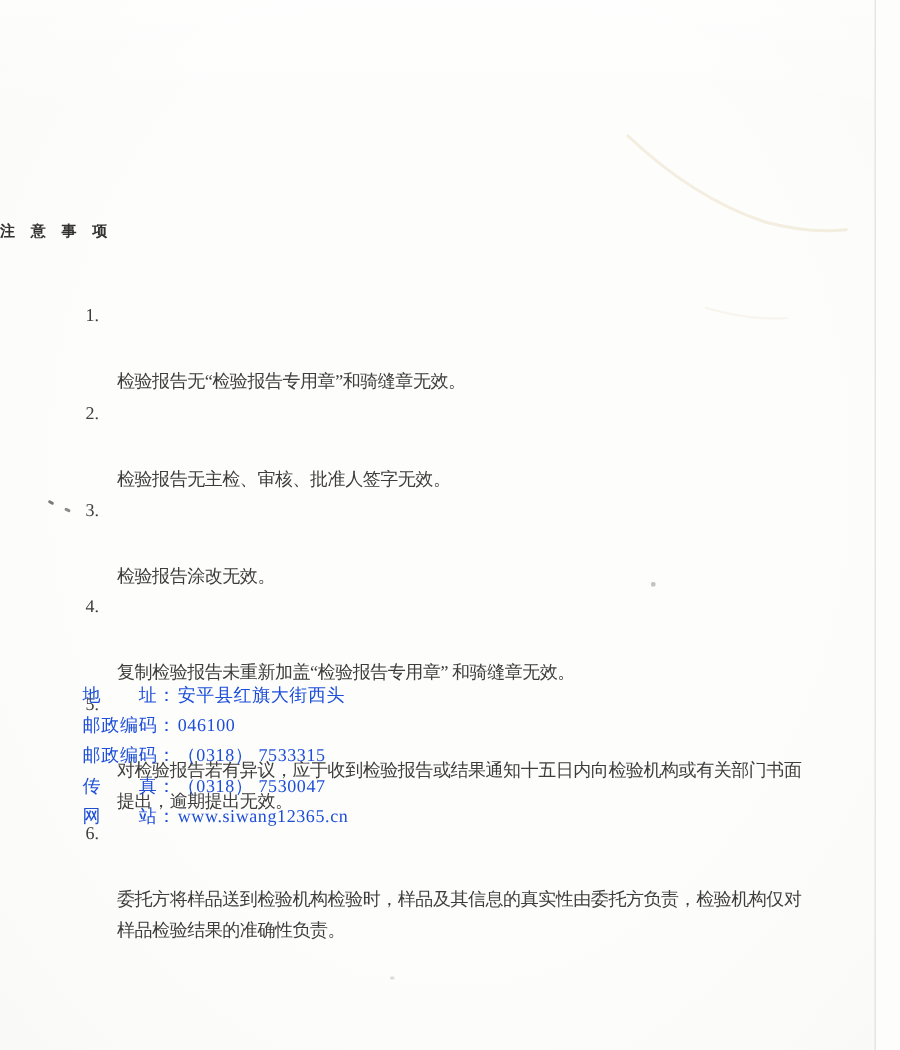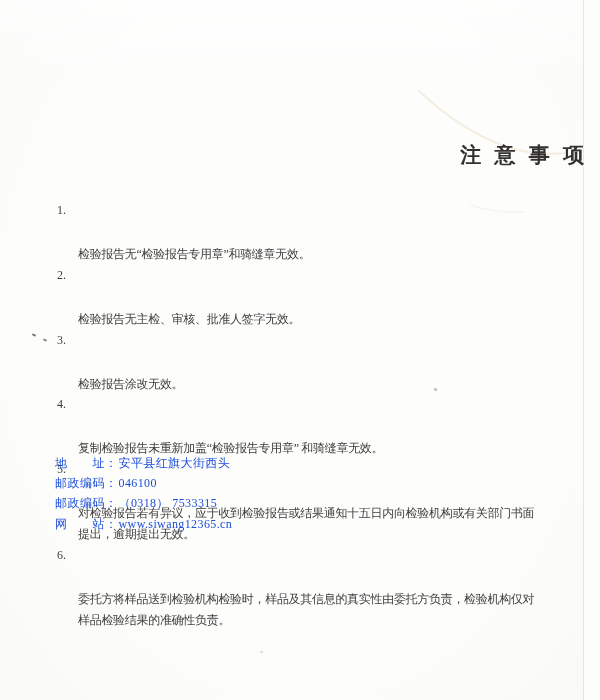--- a/index.html
+++ b/index.html
@@ -21,22 +21,22 @@
   }
   .edge-right{
     position:absolute;left:584px;top:0;width:16px;height:700px;
     background:#fdfdfc;
   }
   
   .crease{position:absolute;left:0;top:0;pointer-events:none;}
   
   .title{
     position:absolute;left:0;top:146px;width:588px;margin:0;
-    text-align:right;
-    font-size:21px;font-weight:600;color:#333231;
+    text-align:left;
+    font-size:10px;font-weight:600;color:#333231;
     letter-spacing:4px;line-height:18px;
   }
   
   .notes{
     position:absolute;left:57px;top:200px;width:492px;
     font-size:12px;color:#3e3d3c;letter-spacing:-0.3px;
     line-height:20.8px;
   }
   .note-row{display:flex;}
   .note-num{width:21px;flex:0 0 21px;letter-spacing:0;}
@@ -102,20 +102,23 @@
   <div class="contact-row">
     <span class="contact-label">地　　址：</span><span class="contact-value">安平县红旗大街西头</span>
   </div>
   <div class="contact-row">
     <span class="contact-label">邮政编码：</span><span class="contact-value">046100</span>
   </div>
   <div class="contact-row">
     <span class="contact-label">邮政编码：</span><span class="contact-value">（0318） 7533315</span>
   </div>
   <div class="contact-row">
+    <span class="contact-label">传　　真：</span><span class="contact-value">（0318） 7530047</span>
+  </div>
+  <div class="contact-row">
     <span class="contact-label">网　　站：</span><span class="contact-value">www.siwang12365.cn</span>
   </div>
 </div>
 
 <div class="speck a"></div>
 <div class="speck b"></div>
 <div class="speck c"></div>
 <div class="speck d"></div>
 
 </body></html>

